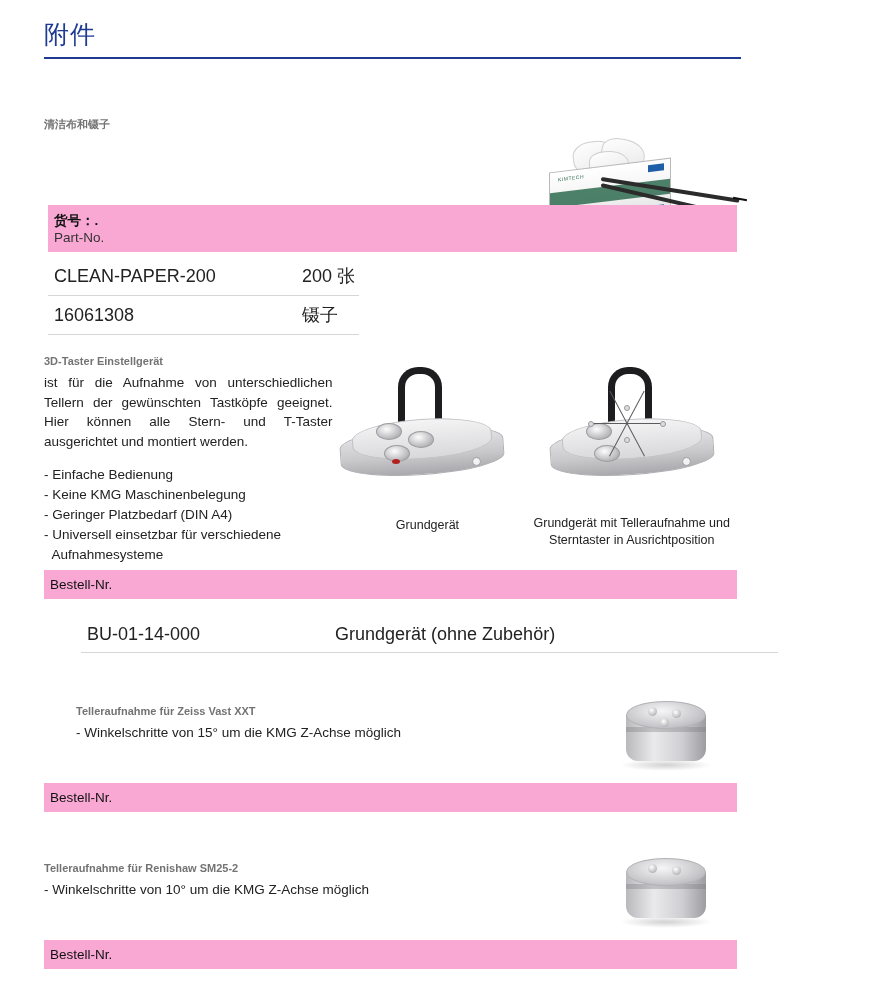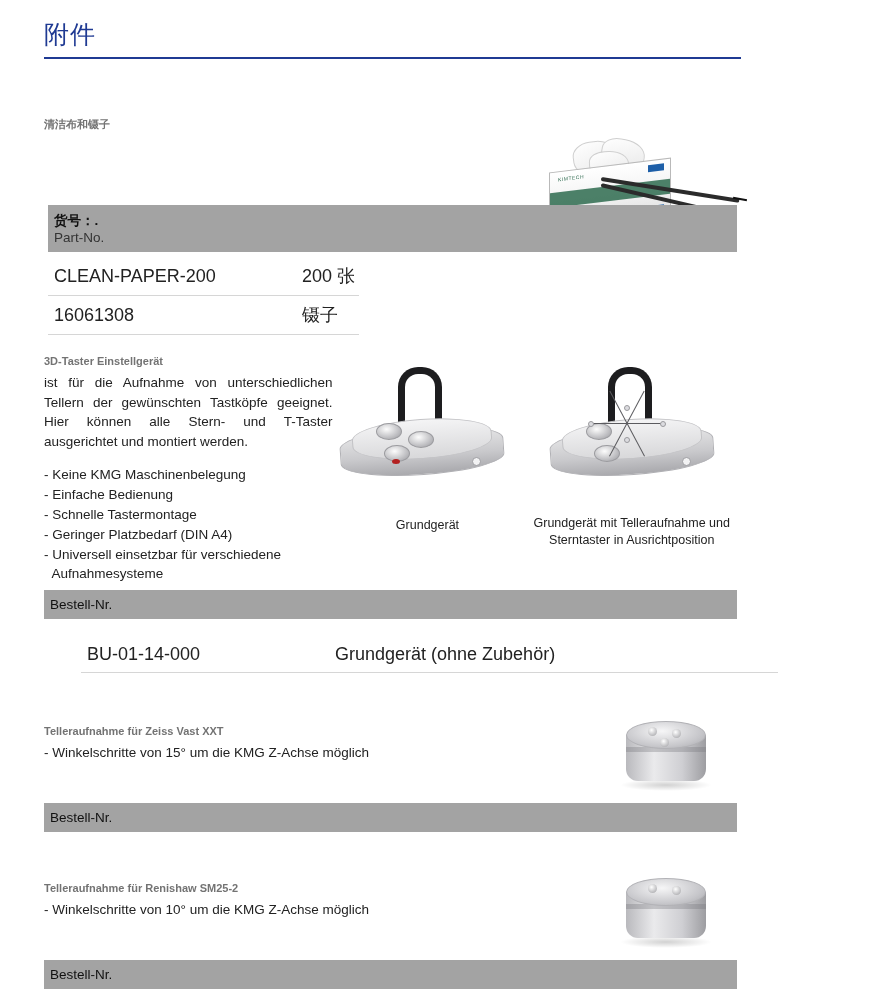--- a/index.html
+++ b/index.html
@@ -59,21 +59,21 @@
   .bullets {
     margin-top: 14px;
     font-size: 13.5px;
     line-height: 1.47;
     color: #222;
   }
   .bullets div { white-space: pre-wrap; }
 
   
   .grey-bar {
-    background: #a3a3a3;
+    background: #f9a8d4;
     padding: 7px 20px 7px 6px;
     font-size: 13.5px;
   }
   .grey-bar .line1 { font-weight: bold; color: #111; }
   .grey-bar .line2 { color: #333; }
   .grey-bar.single { font-weight: normal; color: #111; }
 
   
   .part-table {
     width: 100%;
@@ -296,23 +296,22 @@
       </table>
   </div>
 
   <div class="section" style="margin-top:72px;">
     <div class="row">
 
       <div style="width:330px;">
         <div class="sec-heading">3D-Taster Einstellgerät</div>
         <div class="sec-body">ist für die Aufnahme von unterschiedlichen Tellern der gewünschten Tastköpfe geeignet. Hier können alle Stern- und T-Taster ausgerichtet und montiert werden.</div>
         <div class="bullets">
+          <div>- Einfache Bedienung</div>
           <div>- Keine KMG Maschinenbelegung</div>
-          <div>- Einfache Bedienung</div>
-          <div>- Schnelle Tastermontage</div>
           <div>- Geringer Platzbedarf (DIN A4)</div>
           <div>- Universell einsetzbar für verschiedene
   Aufnahmesysteme</div>
         </div>
       </div>
 
       <div style="width:200px; padding-top:6px;">
         <div class="device">
           <div class="handle"></div>
           <div class="handle-in"></div>
@@ -357,21 +356,21 @@
           <tr>
         <td class="col-no">BU-01-14-000</td>
         <td>Grundgerät (ohne Zubehör)</td>
       </tr>
     </tbody>
       </table>
   </div>
 
   <div class="section" style="margin-top:40px;">
     <div class="row">
-      <div style="flex:1; padding-top:12px;">
+      <div style="flex:1; padding-top:12px;margin-left:32px;">
         <div class="sec-heading">Telleraufnahme für Zeiss Vast XXT</div>
         <div class="sec-sub">- Winkelschritte von 15° um die KMG Z-Achse möglich</div>
       </div>
       <div style="width:150px;">
         <div class="cyl">
           <div class="shadow"></div>
           <div class="body"></div>
           <div class="ring"></div>
           <div class="top"></div>
           <div class="notch n1"></div>

